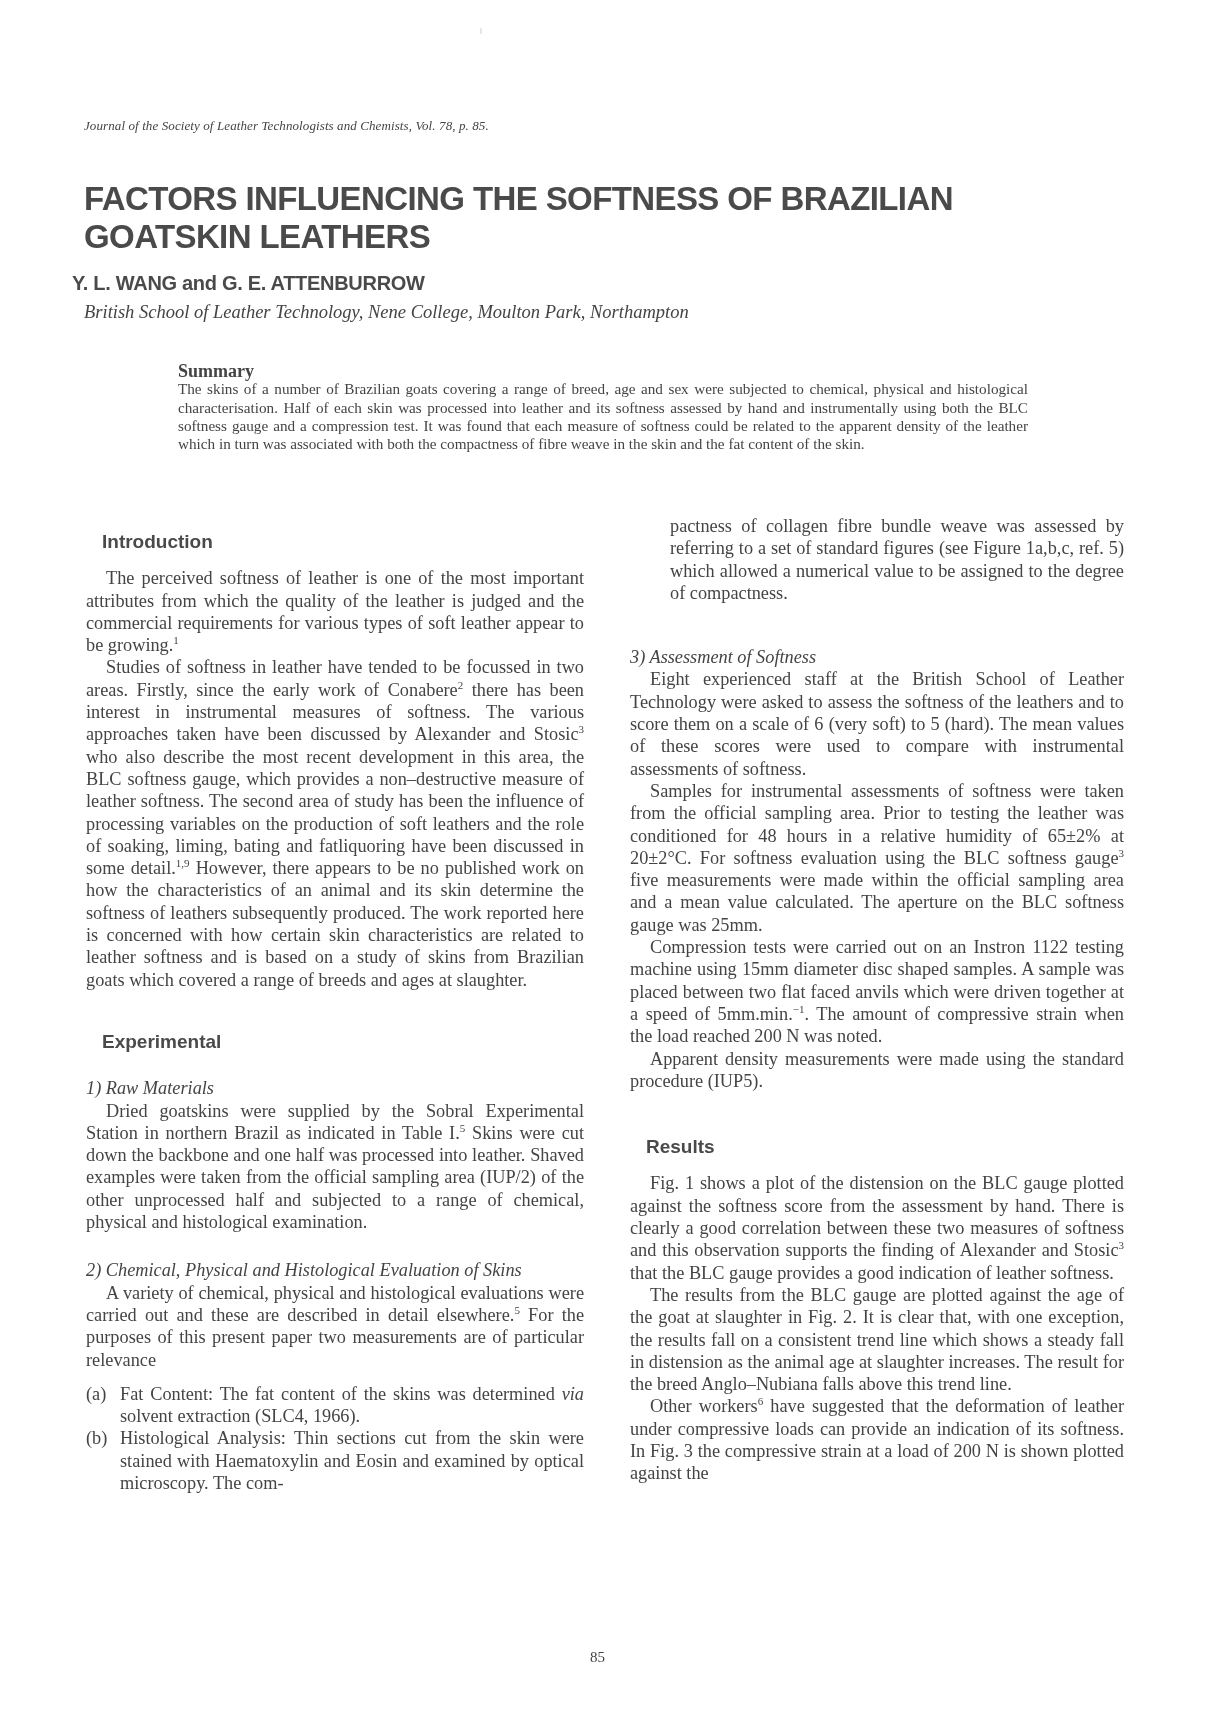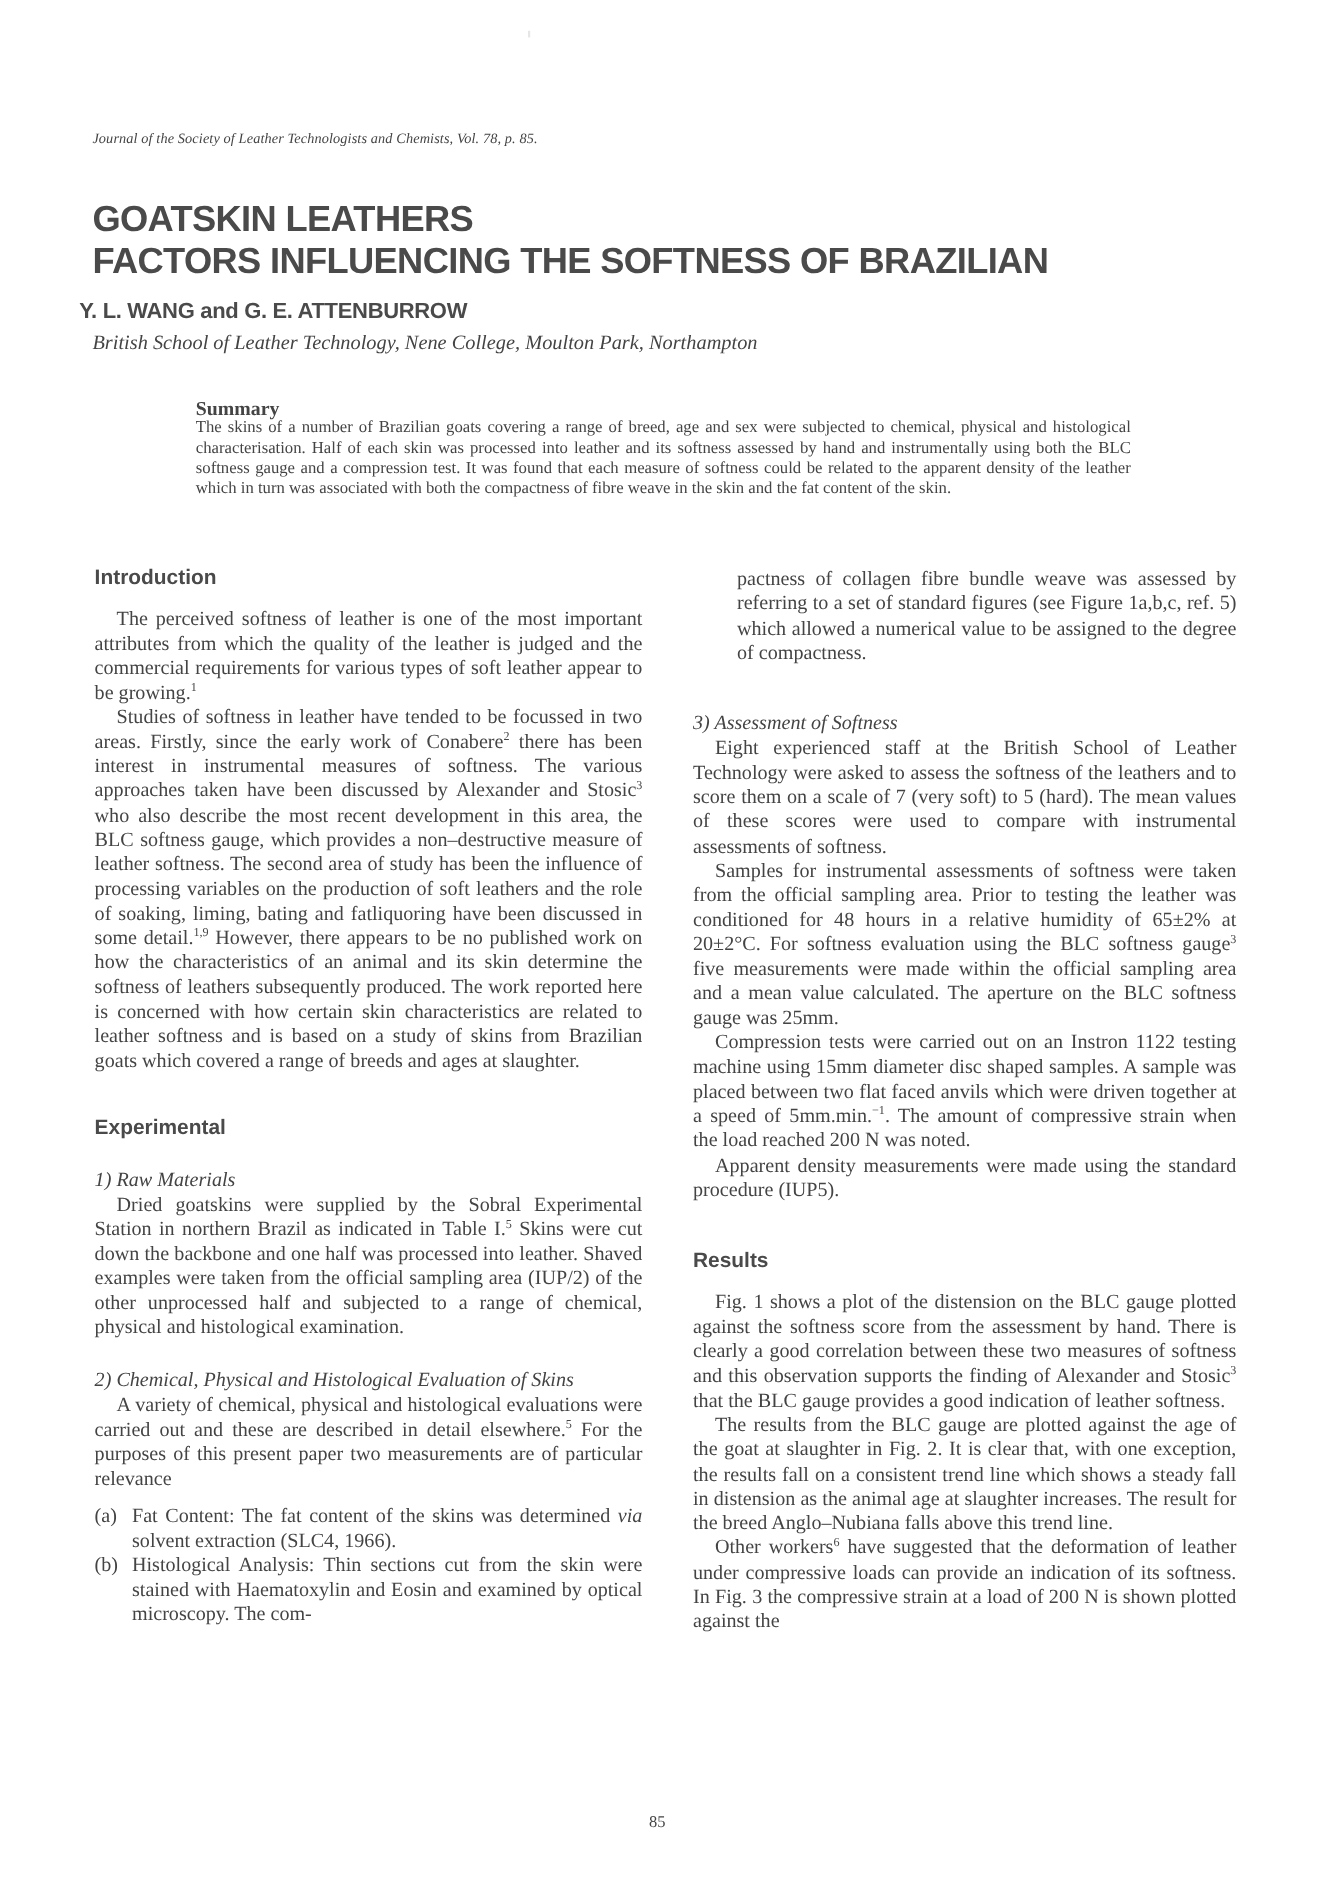--- a/index.html
+++ b/index.html
@@ -7,42 +7,42 @@
   .page { position: absolute; left: 0; top: 0; width: 1214px; height: 1264px; }
   .journal { position: absolute; left: 84px; top: 118px; font-family: "Liberation Serif", serif; font-style: italic; font-size: 13px; color: #444; letter-spacing: 0.1px; }
   .title { position: absolute; left: 84px; top: 180px; width: 1040px; font-family: "Liberation Sans", sans-serif; font-weight: bold; font-size: 33px; line-height: 38px; color: #4a4a4a; letter-spacing: -0.6px; }
   .authors { position: absolute; left: 72px; top: 272px; font-family: "Liberation Sans", sans-serif; font-weight: bold; font-size: 20px; color: #4a4a4a; letter-spacing: -0.3px; }
   .affil { position: absolute; left: 84px; top: 302px; font-family: "Liberation Serif", serif; font-style: italic; font-size: 18.5px; color: #444; }
   .summary { position: absolute; left: 178px; top: 362px; width: 850px; font-family: "Liberation Serif", serif; font-size: 15.2px; line-height: 18.3px; color: #444; text-align: justify; }
   .summary-title { font-weight: bold; font-size: 18px; }
   .col { position: absolute; font-family: "Liberation Serif", serif; font-size: 18.3px; line-height: 22.3px; color: #444; text-align: justify; }
   .col-left { left: 86px; top: 515px; width: 498px; }
   .col-right { left: 630px; top: 515px; width: 494px; }
-  .h2 { font-family: "Liberation Sans", sans-serif; font-weight: bold; font-size: 19px; color: #4a4a4a; margin: 0; }
+  .h2 { font-family: "Liberation Sans", sans-serif; font-weight: bold; font-size: 19px; color: #4a4a4a; margin: 16px; }
   .h3 { font-style: italic; margin: 0; text-align: left; }
   p { margin: 0; text-indent: 20px; }
   p.noindent { text-indent: 0; }
   sup { font-size: 11px; line-height: 0; vertical-align: 7px; }
   .list-item { display: flex; margin: 0; }
   .list-item .marker { width: 34px; flex: 0 0 34px; }
   .list-item .body { flex: 1; text-align: justify; }
   .pagenum { position: absolute; left: 590px; top: 1649px; font-family: "Liberation Serif", serif; font-size: 15px; color: #444; }
   .speck { position: absolute; left: 480px; top: 28px; width: 2px; height: 6px; background: #e6e6e6; }
 </style>
 </head>
 <body>
 
 <div class="page">
   <div class="speck"></div>
 
   <div class="journal">Journal of the Society of Leather Technologists and Chemists, Vol. 78, p. 85.</div>
 
   <div class="title">
+    <div>FACTORS INFLUENCING THE SOFTNESS OF BRAZILIAN</div>
     <div>GOATSKIN LEATHERS</div>
-    <div>FACTORS INFLUENCING THE SOFTNESS OF BRAZILIAN</div>
   </div>
 
   <div class="authors">Y. L. WANG and G. E. ATTENBURROW</div>
   <div class="affil">British School of Leather Technology, Nene College, Moulton Park, Northampton</div>
 
   <div class="summary">
     <div class="summary-title">Summary</div>
     <div>The skins of a number of Brazilian goats covering a range of breed, age and sex were subjected to chemical, physical and histological characterisation. Half of each skin was processed into leather and its softness assessed by hand and instrumentally using both the BLC softness gauge and a compression test. It was found that each measure of softness could be related to the apparent density of the leather which in turn was associated with both the compactness of fibre weave in the skin and the fat content of the skin.</div>
   </div>
 
@@ -65,21 +65,21 @@
     <div class="list-item">
       <span class="marker">(b)</span>
       <span class="body">Histological Analysis: Thin sections cut from the skin were stained with Haematoxylin and Eosin and examined by optical microscopy. The com-</span>
     </div>
   </div>
 
   <div class="col col-right">
     <p class="noindent" style="margin-left:40px;">pactness of collagen fibre bundle weave was assessed by referring to a set of standard figures (see Figure 1a,b,c, ref. 5) which allowed a numerical value to be assigned to the degree of compactness.</p>
 
     <div class="h3" style="margin-top:42px;">3) Assessment of Softness</div>
-    <p>Eight experienced staff at the British School of Leather Technology were asked to assess the softness of the leathers and to score them on a scale of 7 (very soft) to 5 (hard). The mean values of these scores were used to compare with instrumental assessments of softness.</p>
+    <p>Eight experienced staff at the British School of Leather Technology were asked to assess the softness of the leathers and to score them on a scale of 6 (very soft) to 5 (hard). The mean values of these scores were used to compare with instrumental assessments of softness.</p>
     <p><span>Samples for instrumental assessments of softness were taken from the official sampling area. Prior to testing the leather was conditioned for 48 hours in a relative humidity of 65±2% at 20±2°C. For softness evaluation using the BLC softness gauge</span><sup>3</sup><span> five measurements were made within the official sampling area and a mean value calculated. The aperture on the BLC softness gauge was 25mm.</span></p>
     <p><span>Compression tests were carried out on an Instron 1122 testing machine using 15mm diameter disc shaped samples. A sample was placed between two flat faced anvils which were driven together at a speed of 5mm.min.</span><sup>−1</sup><span>. The amount of compressive strain when the load reached 200 N was noted.</span></p>
     <p>Apparent density measurements were made using the standard procedure (IUP5).</p>
 
     <h2 class="h2" style="margin-top:44px; margin-bottom:14px;">Results</h2>
     <p><span>Fig. 1 shows a plot of the distension on the BLC gauge plotted against the softness score from the assessment by hand. There is clearly a good correlation between these two measures of softness and this observation supports the finding of Alexander and Stosic</span><sup>3</sup><span> that the BLC gauge provides a good indication of leather softness.</span></p>
     <p>The results from the BLC gauge are plotted against the age of the goat at slaughter in Fig. 2. It is clear that, with one exception, the results fall on a consistent trend line which shows a steady fall in distension as the animal age at slaughter increases. The result for the breed Anglo–Nubiana falls above this trend line.</p>
     <p><span>Other workers</span><sup>6</sup><span> have suggested that the deformation of leather under compressive loads can provide an indication of its softness. In Fig. 3 the compressive strain at a load of 200 N is shown plotted against the</span></p>
   </div>
 

